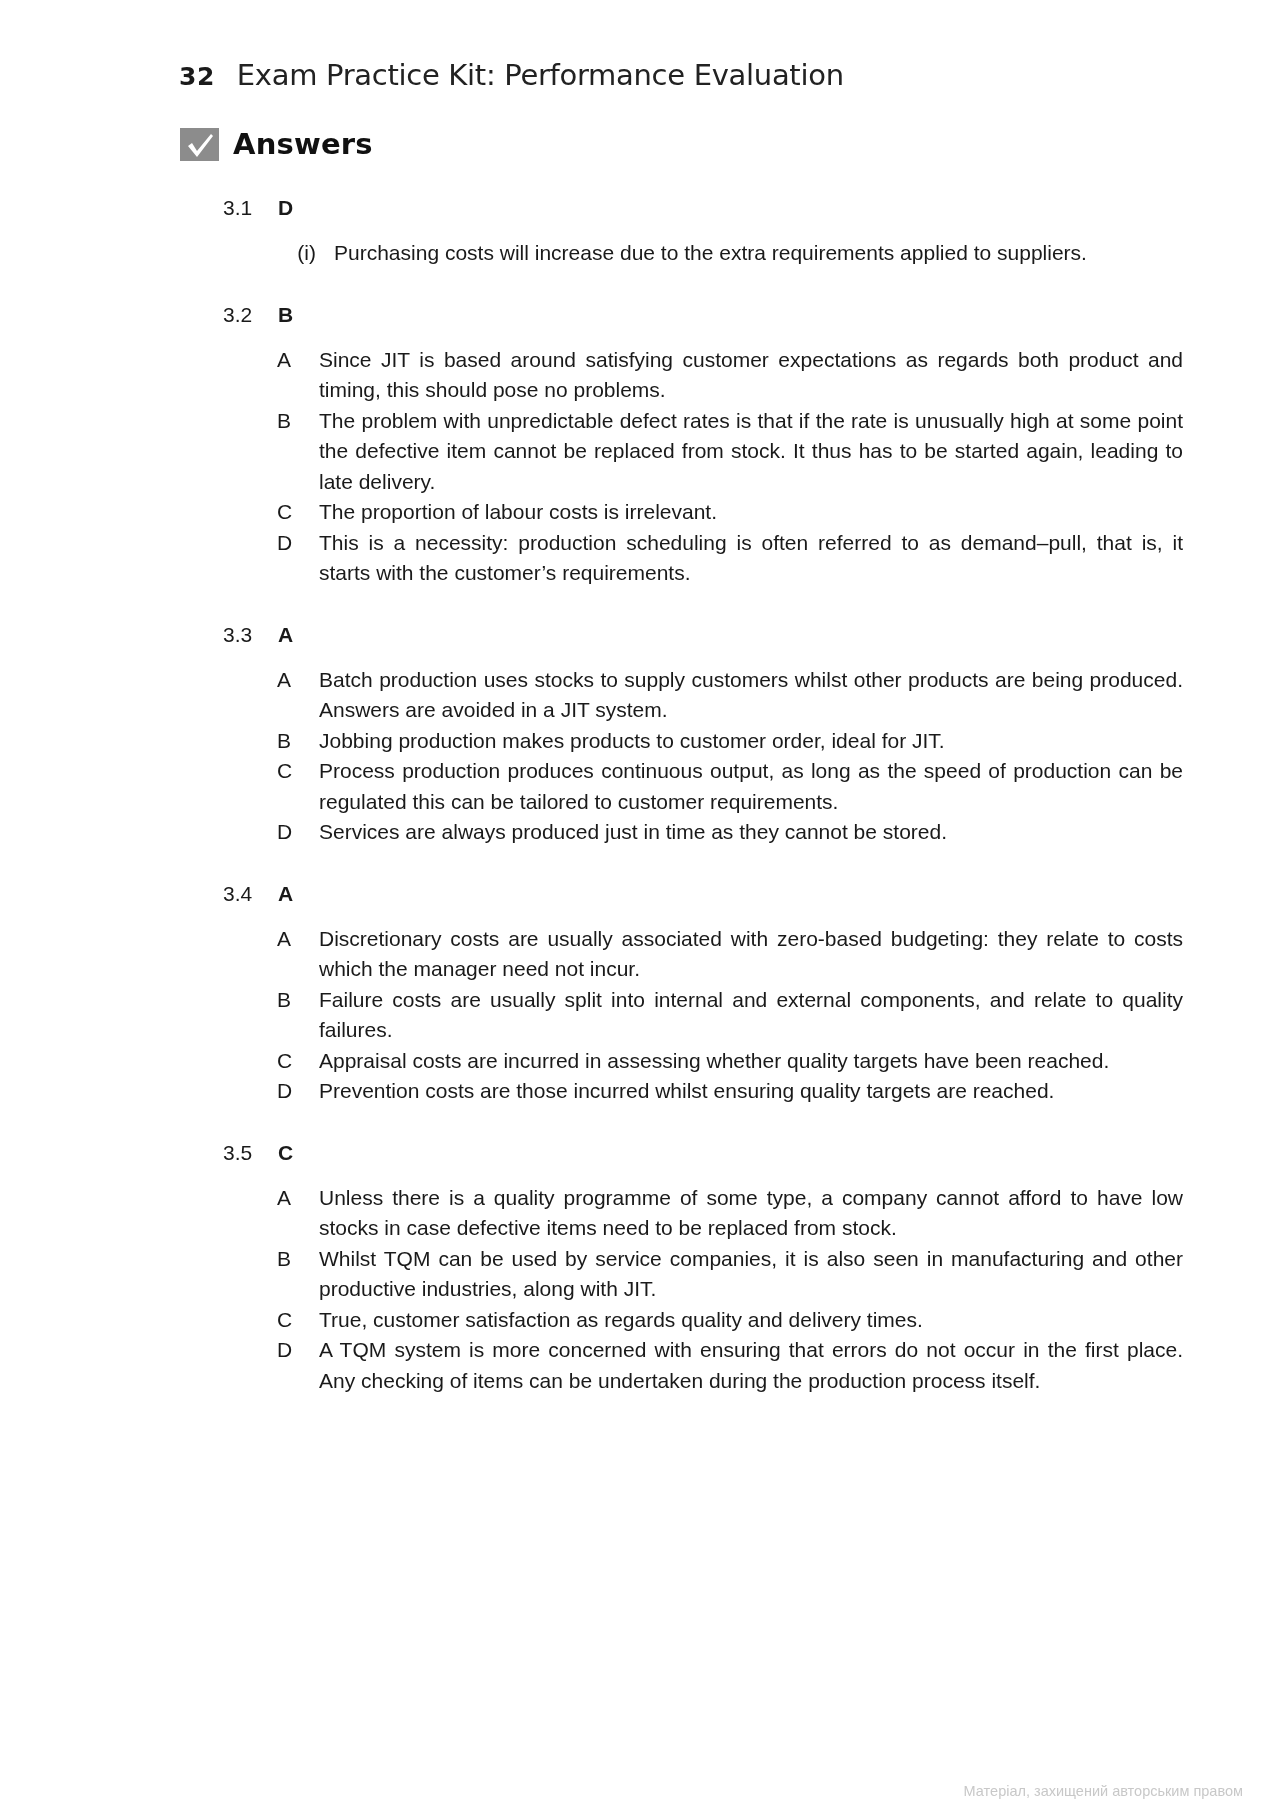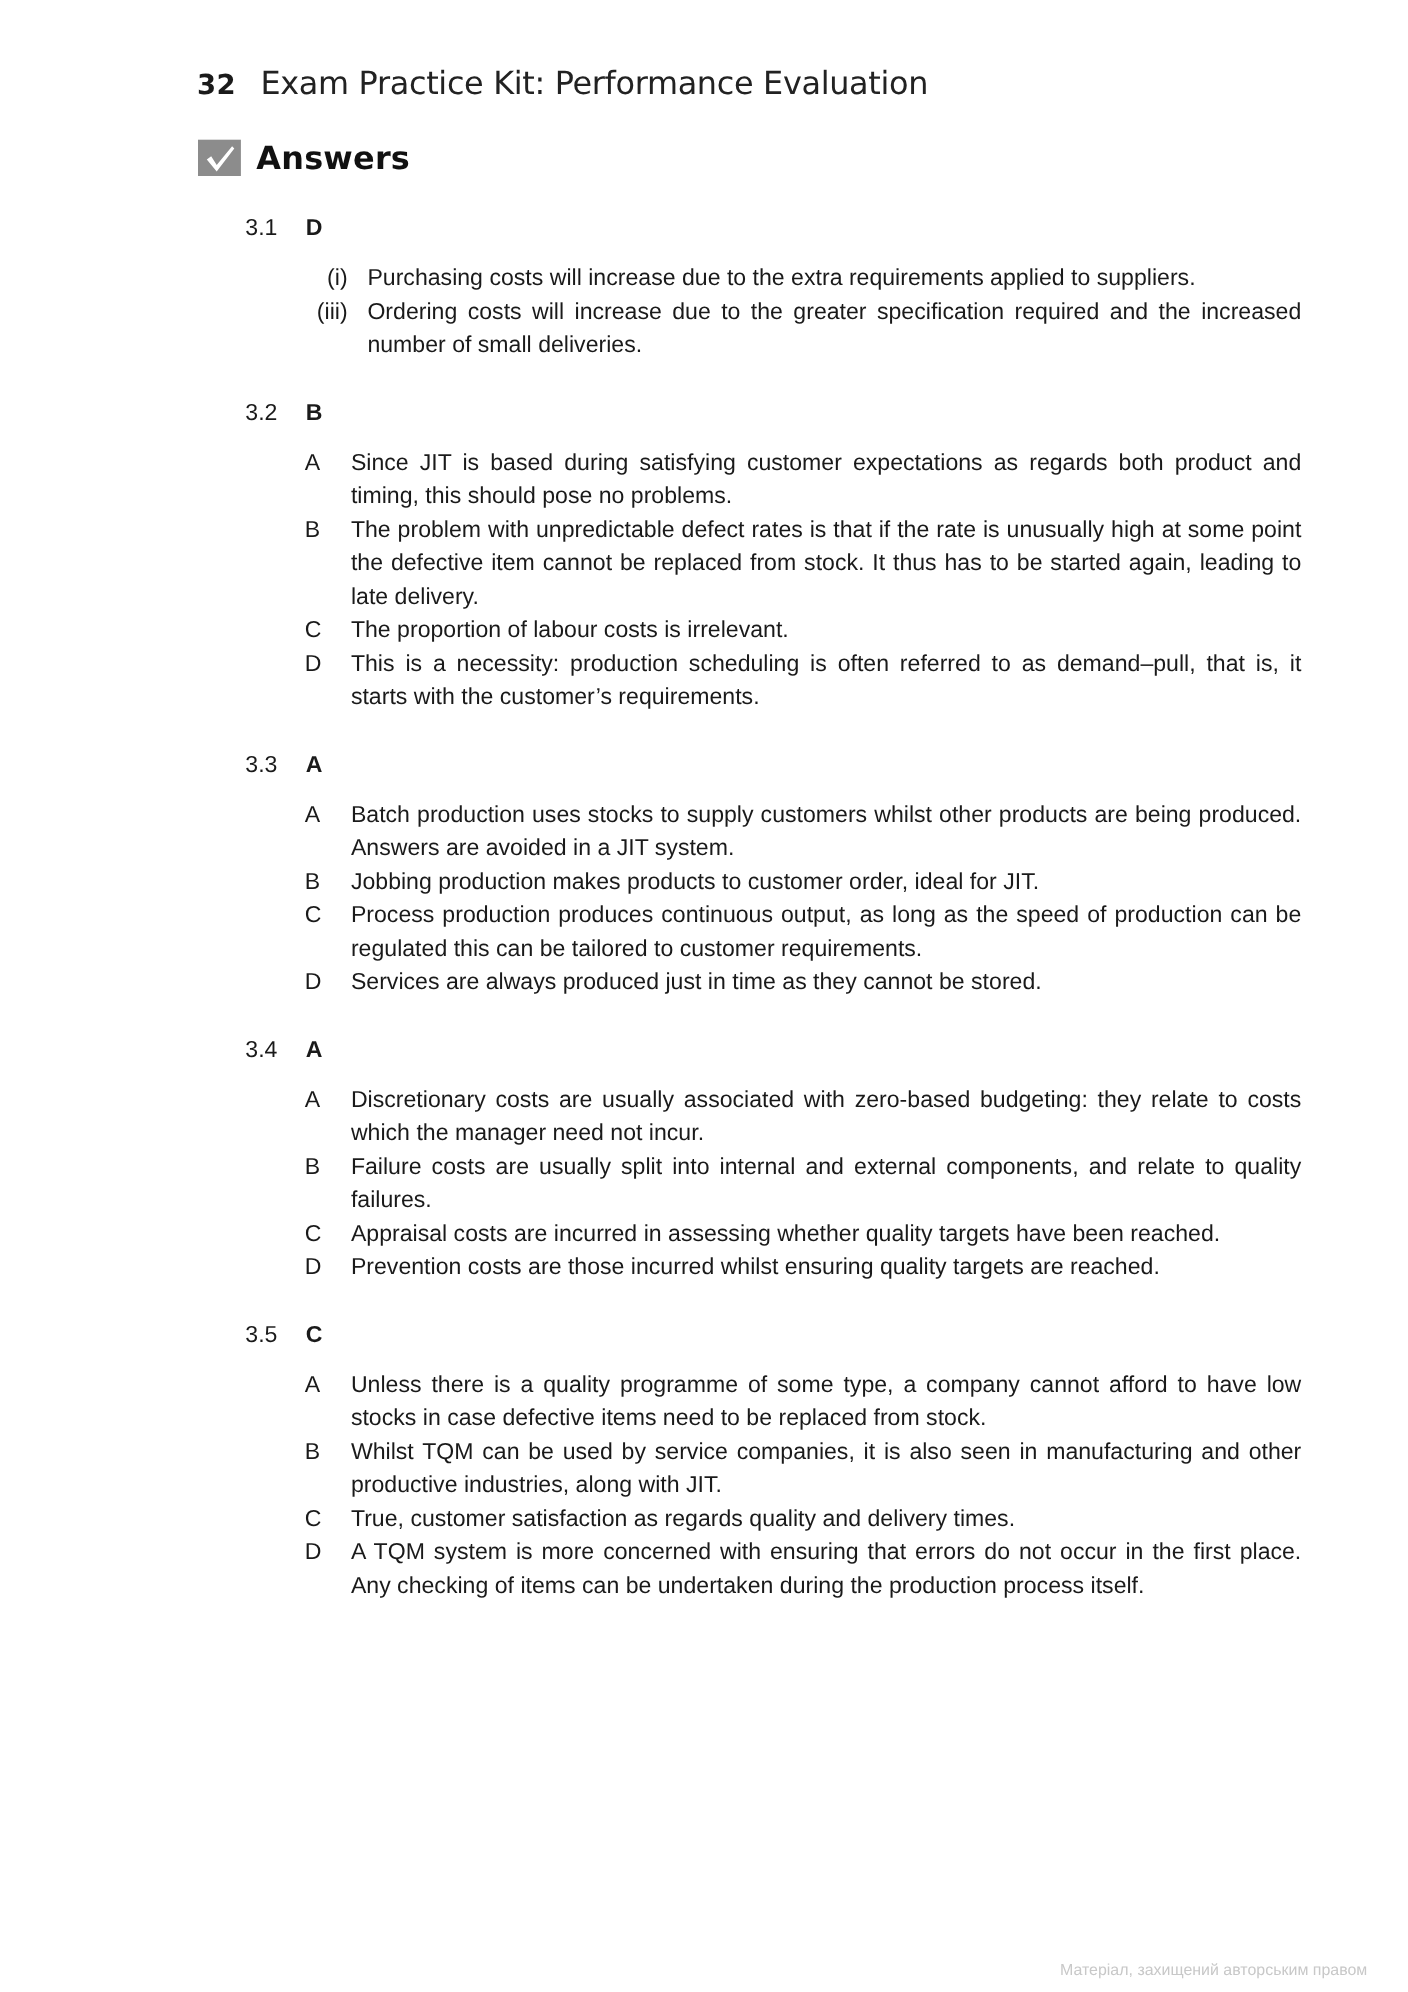--- a/index.html
+++ b/index.html
@@ -1,20 +1,20 @@
 <!DOCTYPE html>
 <html><head>
 <meta charset="utf-8">
 <style>
   html, body { margin: 0; padding: 0; background: #ffffff; }
   body { width: 1280px; height: 1811px; position: relative; overflow: hidden; color: #1a1a1a; }
   .header { position: absolute; left: 179px; top: 58px; display: flex; align-items: baseline; font-family: "DejaVu Sans", sans-serif; }
   .page-num { font-weight: bold; font-size: 25px; margin-right: 22px; letter-spacing: 0.5px; text-align: right; }
   .running-title { font-size: 29px; color: #222; letter-spacing: -0.3px; }
-  .section-head { position: absolute; left: 180px; top: 127px; display: flex; align-items: flex-start; }
+  .section-head { position: absolute; left: 180px; top: 127px; display: flex; align-items: flex-end; }
   .check-box { width: 39px; height: 33px; background: #8c8c8c; display: flex; align-items: center; justify-content: center; margin-right: 14px; }
   .check-box svg { width: 30px; height: 28px; }
   .section-title { font-family: "DejaVu Sans", sans-serif; font-weight: bold; font-size: 29px; color: #111; letter-spacing: 0.2px; }
   .answers { position: absolute; left: 179px; top: 193px; width: 960px; font-family: Liberation Sans, sans-serif; font-size: 21px; line-height: 30.5px; margin-left: 44px; }
   .q { margin-bottom: 31px; }
   .q-head { display: flex; height: 30px; margin-bottom: 15px; }
   .q-num { width: 55px; }
   .q-ans { font-weight: bold; }
   .items { margin-left: 54px; }
   .item { display: flex; }
@@ -45,35 +45,31 @@
     <div class="q">
       <div class="q-head">
         <span class="q-num">3.1</span>
         <span class="q-ans">D</span>
       </div>
       <div class="items roman">
         <div class="item">
           <span class="item-label">(i)</span>
           <span class="item-text">Purchasing costs will increase due to the extra requirements applied to suppliers.</span>
         </div>
-        <div class="item">
-          <span class="item-label">(iii)</span>
-          <span class="item-text">Ordering costs will increase due to the greater specification required and the increased number of small deliveries.</span>
-        </div>
       </div>
     </div>
     <div class="q">
       <div class="q-head">
         <span class="q-num">3.2</span>
         <span class="q-ans">B</span>
       </div>
       <div class="items letter">
         <div class="item">
           <span class="item-label">A</span>
-          <span class="item-text">Since JIT is based during satisfying customer expectations as regards both product and timing, this should pose no problems.</span>
+          <span class="item-text">Since JIT is based around satisfying customer expectations as regards both product and timing, this should pose no problems.</span>
         </div>
         <div class="item">
           <span class="item-label">B</span>
           <span class="item-text">The problem with unpredictable defect rates is that if the rate is unusually high at some point the defective item cannot be replaced from stock. It thus has to be started again, leading to late delivery.</span>
         </div>
         <div class="item">
           <span class="item-label">C</span>
           <span class="item-text">The proportion of labour costs is irrelevant.</span>
         </div>
         <div class="item">

